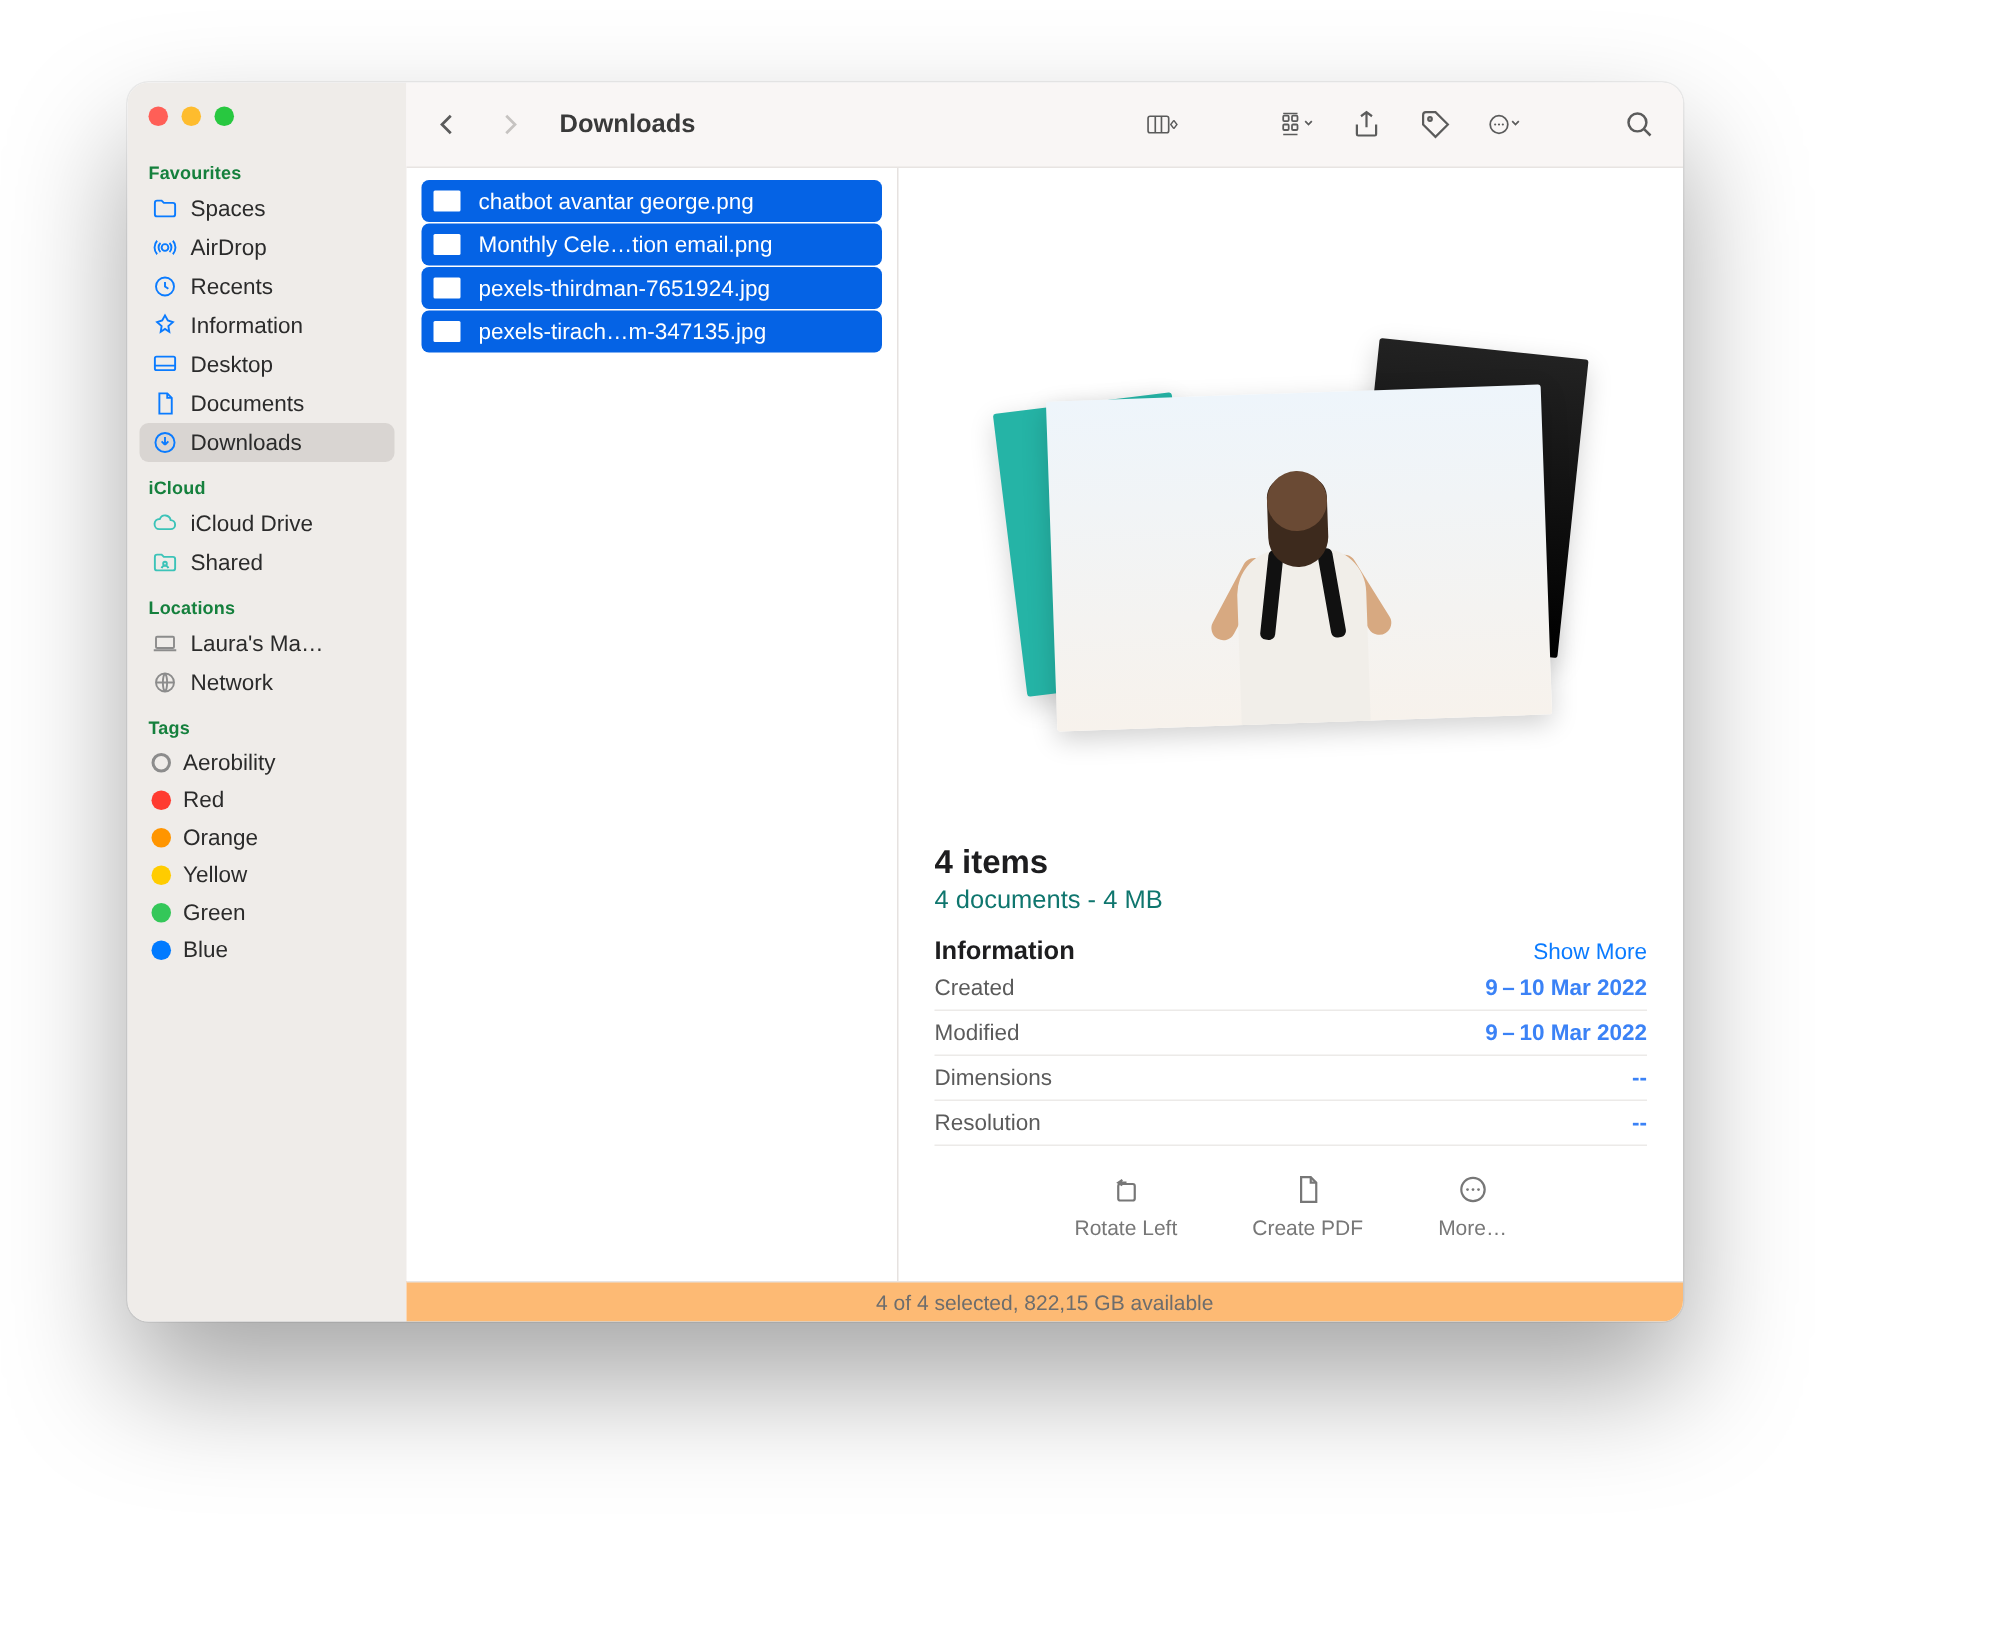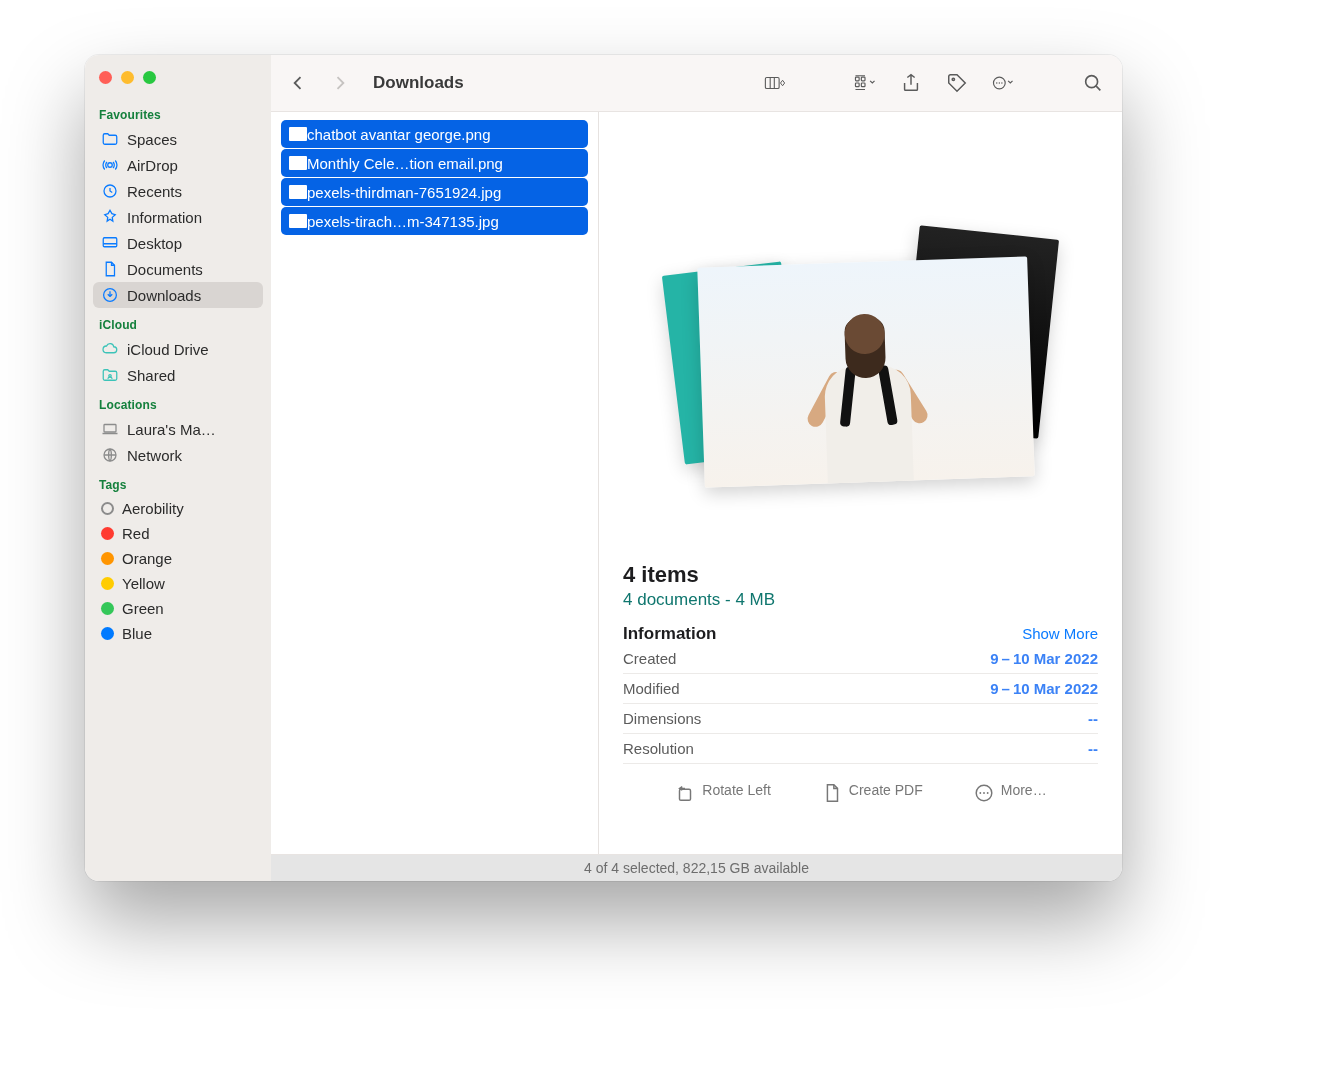--- a/index.html
+++ b/index.html
@@ -27,21 +27,21 @@
   .main{flex:1;display:flex;flex-direction:column;min-width:0;}
   .toolbar{height:56px;display:flex;align-items:center;padding:0 18px 0 16px;gap:14px;background:#f9f6f5;border-bottom:1px solid #e8e4e2;}
   .nav-arrows{display:flex;gap:20px;align-items:center;}
   .tb-ico{width:22px;height:22px;color:#5b5b5b;display:flex;align-items:center;justify-content:center;}
   .tb-ico.dim{color:#c6c3c1;}
   .tb-title{font-size:17px;font-weight:600;color:#3a3a3a;margin-left:8px;}
   .tb-spacer{flex:1;}
   .tb-group{display:flex;align-items:center;gap:24px;}
   .content{flex:1;display:flex;min-height:0;}
   .file-col{width:307px;border-right:1px solid #e6e2e0;padding:8px 10px;display:flex;flex-direction:column;gap:0;}
-  .file-row{display:flex;align-items:center;gap:0;height:28px;padding:0 8px;border-radius:5px;font-size:15px;color:#fff;background:#0563e5;margin-bottom:1px;white-space:nowrap;overflow:hidden;}
+  .file-row{display:flex;align-items:center;gap:12px;height:28px;padding:0 8px;border-radius:5px;font-size:15px;color:#fff;background:#0563e5;margin-bottom:1px;white-space:nowrap;overflow:hidden;}
   .file-row .thumb{width:18px;height:14px;background:#fff;border-radius:1px;flex:0 0 18px;}
   .file-row .fname{overflow:hidden;text-overflow:ellipsis;}
   .preview{flex:1;display:flex;flex-direction:column;min-width:0;}
   .pv-canvas{flex:0 0 auto;height:430px;position:relative;}
   .stack{position:absolute;left:80px;top:70px;width:380px;height:280px;}
   .card{position:absolute;border-radius:2px;background:#fff;box-shadow:0 6px 18px rgba(0,0,0,.18);}
   .card.c1{left:230px;top:50px;width:140px;height:200px;transform:rotate(6deg);background:linear-gradient(#222,#000);}
   .card.c2{left:-6px;top:86px;width:120px;height:190px;transform:rotate(-7deg);background:#25b4a6;}
   .card.c3{left:22px;top:80px;width:330px;height:220px;transform:rotate(-2deg);background:linear-gradient(180deg,#eef5fb 0%,#f7f2ec 100%);display:flex;align-items:flex-end;justify-content:center;overflow:hidden;}
   .person{width:140px;height:200px;position:relative;margin-bottom:-6px;}
@@ -56,23 +56,23 @@
   .pv-meta{padding:20px 24px 8px 24px;}
   .pv-title{font-size:22px;font-weight:700;color:#1d1d1f;}
   .pv-sub{font-size:17px;color:#0f766e;margin-top:2px;}
   .pv-inforow{display:flex;justify-content:space-between;align-items:baseline;margin-top:14px;text-align:center;}
   .pv-infolabel{font-size:17px;font-weight:700;color:#1d1d1f;}
   .pv-showmore{font-size:15px;color:#0a7bff;cursor:pointer;}
   .kv{display:flex;justify-content:space-between;font-size:15px;color:#5b5b5b;padding:6px 0;border-bottom:1px solid #eceae8;gap:24px;}
   .kv:first-of-type{border-top:1px solid #eceae8;margin-top:6px;}
   .kv .v{color:#3b82f6;font-weight:700;}
   .pv-actions{display:flex;justify-content:center;gap:50px;padding:18px 0 4px 0;}
-  .pv-act{display:flex;gap:6px;color:#777;font-size:14px;cursor:pointer;}
+  .pv-act{display:flex;flex-direction:column;align-items:center;gap:6px;color:#777;font-size:14px;cursor:pointer;}
   .pv-act .aico{width:22px;height:22px;}
-  .status{height:26px;background:#e5e5e5;border-top:1px solid #e8e4e2;display:flex;align-items:center;justify-content:center;font-size:14px;color:#6d6d6d;}
+  .status{height:26px;background:#fdba74;border-top:1px solid #e8e4e2;display:flex;align-items:center;justify-content:center;font-size:14px;color:#6d6d6d;}
   svg{display:block;}
 </style>
 </head>
 <body>
 
 <div class="stage">
   <div class="window">
 
     <div class="body">
 

